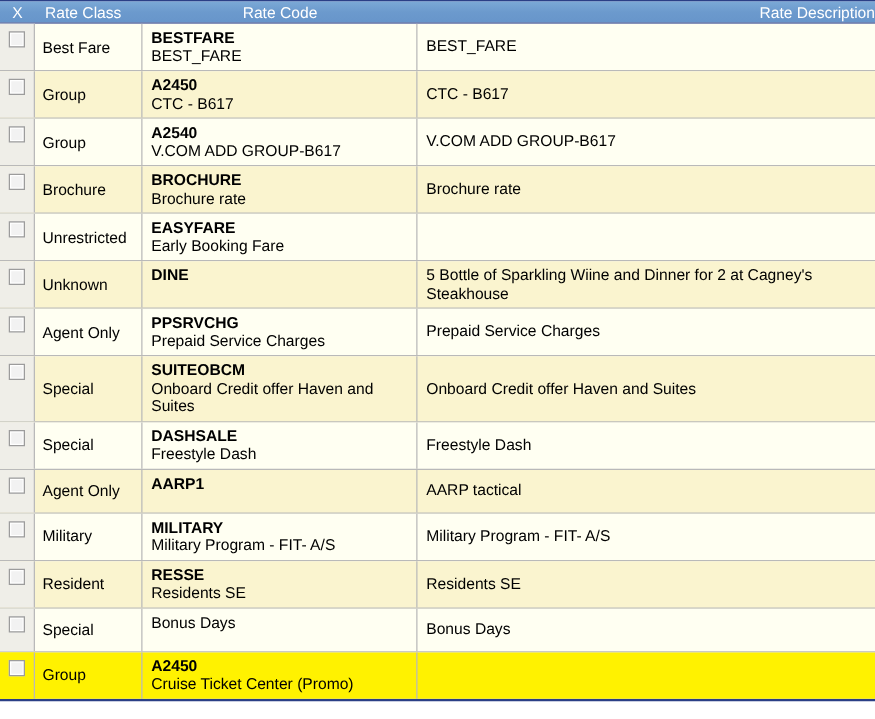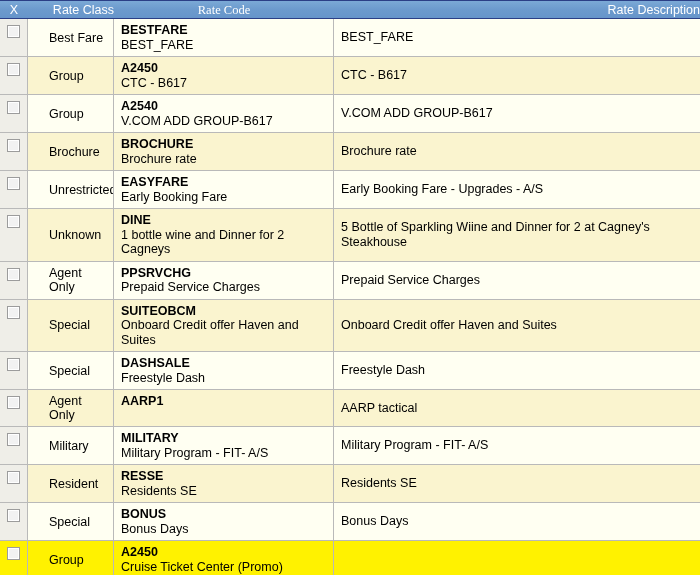--- a/index.html
+++ b/index.html
@@ -35,22 +35,22 @@
     border-top: 1px solid #2b3f86;
     border-bottom: 1px solid #2b3f86;
     box-sizing: border-box;
   }
   .grid-header .hc {
     box-sizing: border-box;
     overflow: hidden;
     white-space: nowrap;
   }
   .hc-x      { width: 28px;  text-align: center; }
-  .hc-class  { width: 86px;  text-align: right; padding-left: 8px; }
-  .hc-code   { width: 220px; text-align: center; font-family: Liberation Serif, serif; }
+  .hc-class  { width: 86px;  text-align: left; padding-left: 8px; }
+  .hc-code   { width: 220px; text-align: center; }
   .hc-desc   { width: 366px; text-align: right; }
 
   
   .grid-body {
     border-bottom: 2px solid #2b3f86;
     box-sizing: border-box;
   }
   .grid-row {
     display: flex;
     border-bottom: 1px solid #b9b9b9;
@@ -75,21 +75,21 @@
     background: #efeee8;
     padding: 5px 0 0 0;
     text-align: center;
   }
   .grid-row.selected .cell.c-check { background: #fff200; }
   .cell.c-class {
     width: 86px;
     display: flex;
     align-items: center;
     font-size: 12.5px;
-    padding-left: 21px;
+    padding-left: 6px;
   }
   .cell.c-code {
     width: 220px;
     line-height: 14.5px;
   }
   .cell.c-desc {
     width: 366px;
     border-right: none;
     display: flex;
     align-items: center;
@@ -171,28 +171,26 @@
         </div>
         <div class="cell c-desc">Brochure rate</div>
       </div>
       <div class="grid-row odd">
         <div class="cell c-check"><span class="cbx"></span></div>
         <div class="cell c-class">Unrestricted</div>
         <div class="cell c-code">
           <span class="code-main">EASYFARE</span>
           <span class="code-sub">Early Booking Fare</span>
         </div>
-        <div class="cell c-desc">Early Booking Fare - Upgrades - A/S</div>
       </div>
       <div class="grid-row even">
         <div class="cell c-check"><span class="cbx"></span></div>
         <div class="cell c-class">Unknown</div>
         <div class="cell c-code">
           <span class="code-main">DINE</span>
-          <span class="code-sub">1 bottle wine and Dinner for 2 Cagneys</span>
         </div>
         <div class="cell c-desc">5 Bottle of Sparkling Wiine and Dinner for 2 at Cagney's Steakhouse</div>
       </div>
       <div class="grid-row odd">
         <div class="cell c-check"><span class="cbx"></span></div>
         <div class="cell c-class">Agent Only</div>
         <div class="cell c-code">
           <span class="code-main">PPSRVCHG</span>
           <span class="code-sub">Prepaid Service Charges</span>
         </div>
@@ -239,21 +237,20 @@
         <div class="cell c-code">
           <span class="code-main">RESSE</span>
           <span class="code-sub">Residents SE</span>
         </div>
         <div class="cell c-desc">Residents SE</div>
       </div>
       <div class="grid-row odd">
         <div class="cell c-check"><span class="cbx"></span></div>
         <div class="cell c-class">Special</div>
         <div class="cell c-code">
-          <span class="code-main">BONUS</span>
           <span class="code-sub">Bonus Days</span>
         </div>
         <div class="cell c-desc">Bonus Days</div>
       </div>
       <div class="grid-row selected">
         <div class="cell c-check"><span class="cbx"></span></div>
         <div class="cell c-class">Group</div>
         <div class="cell c-code">
           <span class="code-main">A2450</span>
           <span class="code-sub">Cruise Ticket Center (Promo)</span>

